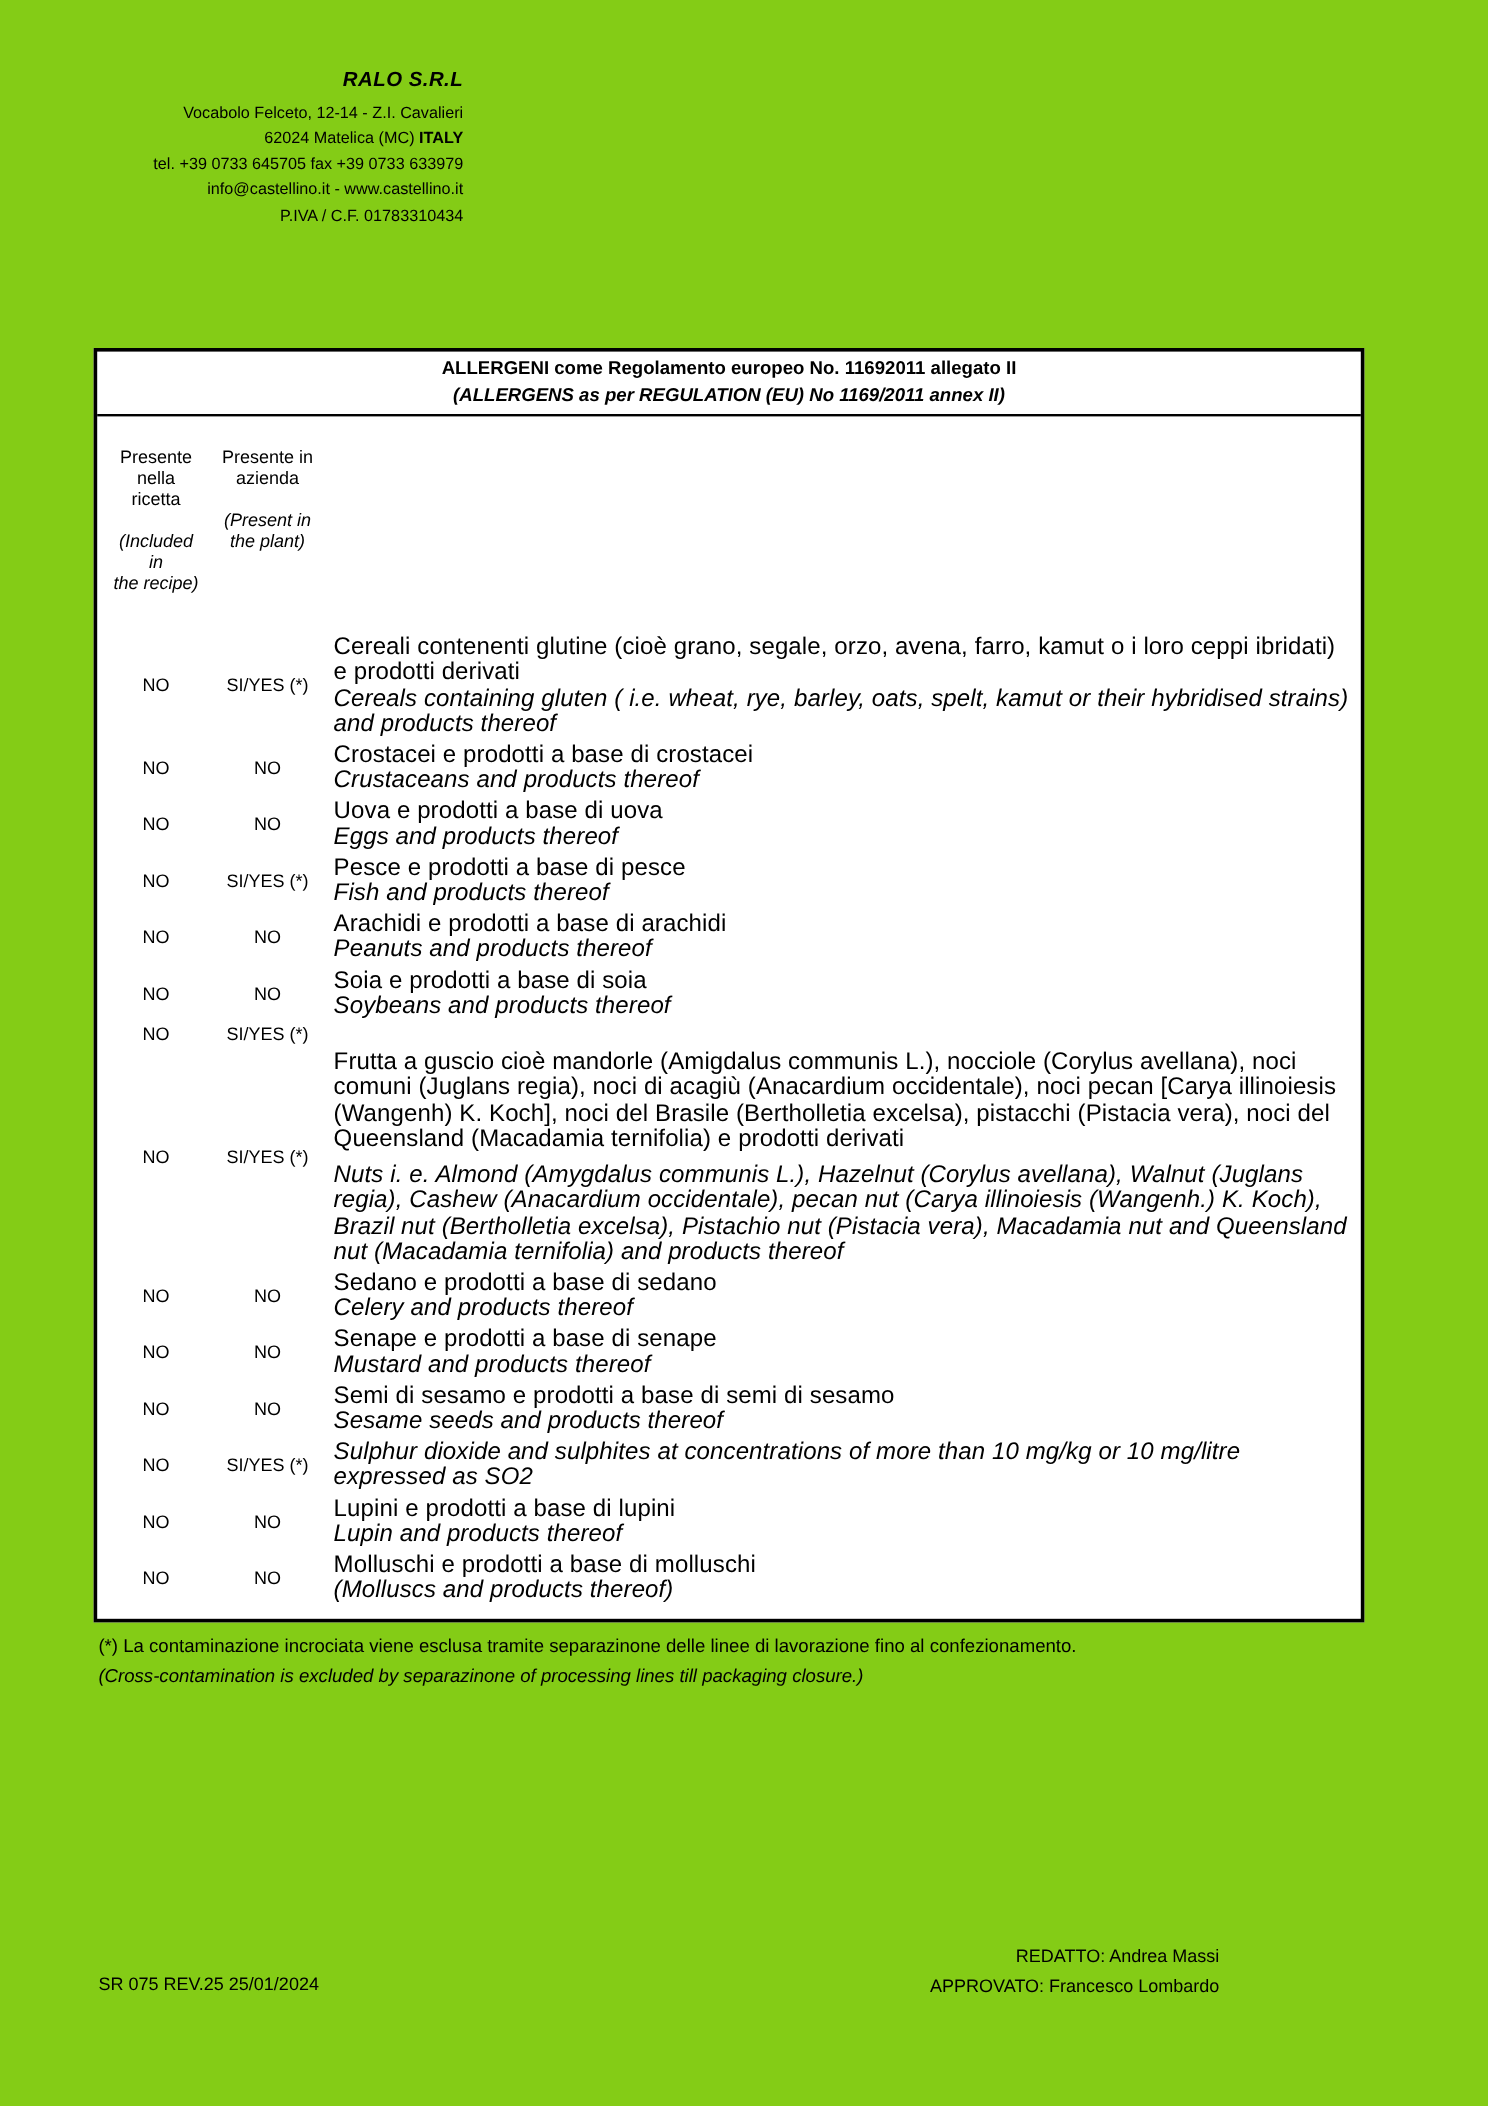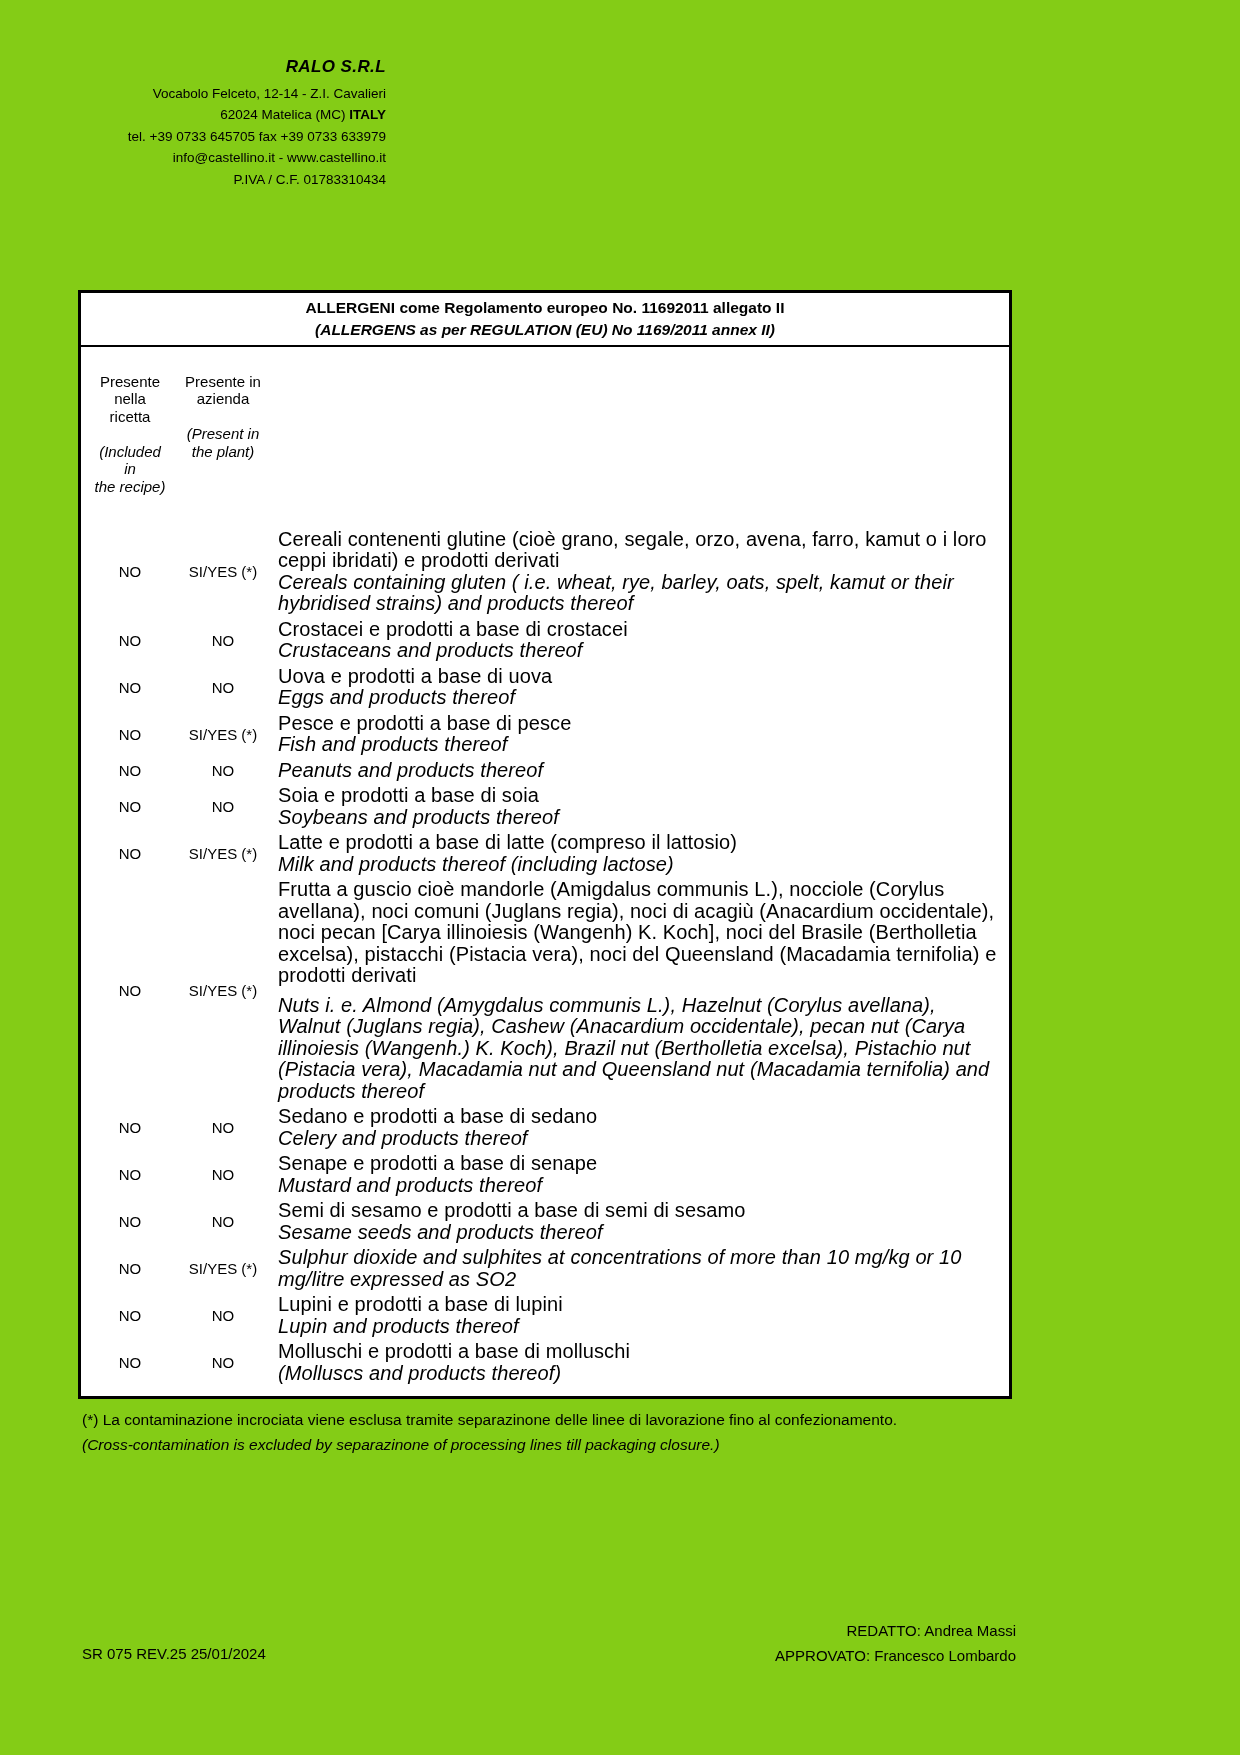--- a/index.html
+++ b/index.html
@@ -29,21 +29,21 @@
     font-style: italic;
     letter-spacing: 0.4px;
     margin-bottom: 5px;
   }
   .letterhead .bold { font-weight: 700; }
 
   
   .allergen-table {
     position: relative;
     margin: 290px 0 0 78px;
-    width: 934px;
+    width: 1059px;
     border: 3px solid #000;
     background: #fff;
   }
   .tbl-title {
     border-bottom: 2px solid #000;
     text-align: center;
     padding: 4px 0 5px;
     font-size: 15.5px;
     font-weight: 700;
     line-height: 21.5px;
@@ -165,40 +165,37 @@
     <div class="desc">
       <div class="it">Pesce e prodotti a base di pesce</div>
       <div class="en">Fish and products thereof</div>
     </div>
   </div>
 
   <div class="row">
     <div class="status">NO</div>
     <div class="status">NO</div>
     <div class="desc">
+      <div class="it">Arachidi e prodotti a base di arachidi</div>
       <div class="en">Peanuts and products thereof</div>
     </div>
   </div>
 
   <div class="row">
     <div class="status">NO</div>
     <div class="status">NO</div>
     <div class="desc">
       <div class="it">Soia e prodotti a base di soia</div>
       <div class="en">Soybeans and products thereof</div>
     </div>
   </div>
 
   <div class="row">
     <div class="status">NO</div>
     <div class="status">SI/YES (*)</div>
-    <div class="desc">
-      <div class="it">Latte e prodotti a base di latte (compreso il lattosio)</div>
-      <div class="en">Milk and products thereof (including lactose)</div>
-    </div>
   </div>
 
   <div class="row">
     <div class="status">NO</div>
     <div class="status">SI/YES (*)</div>
     <div class="desc">
       <div class="it">Frutta a guscio cioè mandorle (Amigdalus communis L.), nocciole (Corylus avellana), noci comuni (Juglans regia), noci di acagiù (Anacardium occidentale), noci pecan [Carya illinoiesis (Wangenh) K. Koch], noci del Brasile (Bertholletia excelsa), pistacchi (Pistacia vera), noci del Queensland (Macadamia ternifolia) e prodotti derivati</div>
       <div class="en">Nuts i. e. Almond (Amygdalus communis L.), Hazelnut (Corylus avellana), Walnut (Juglans regia), Cashew (Anacardium occidentale), pecan nut (Carya illinoiesis (Wangenh.) K. Koch), Brazil nut (Bertholletia excelsa), Pistachio nut (Pistacia vera), Macadamia nut and Queensland nut (Macadamia ternifolia) and products thereof</div>
     </div>
   </div>

